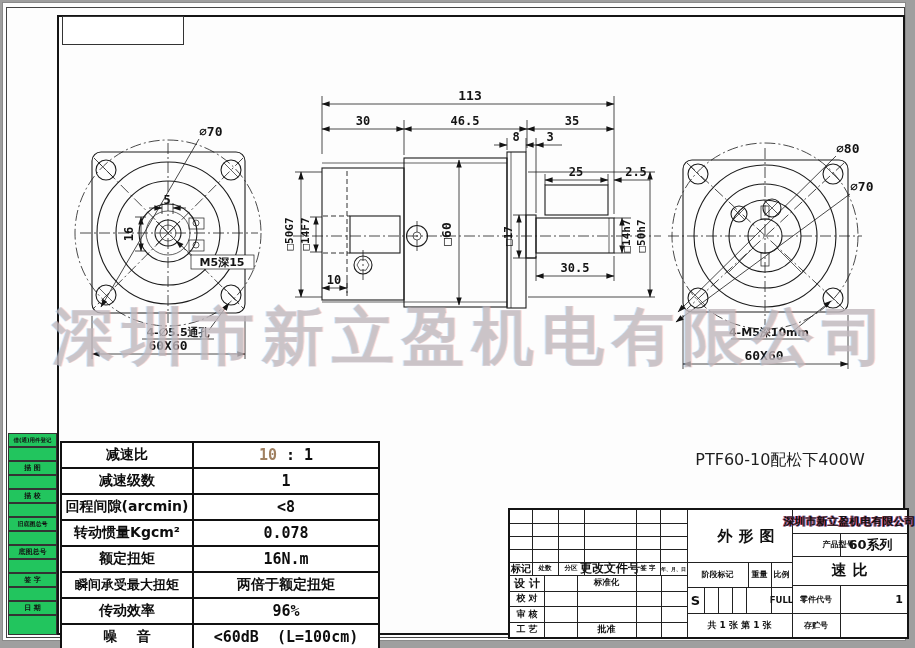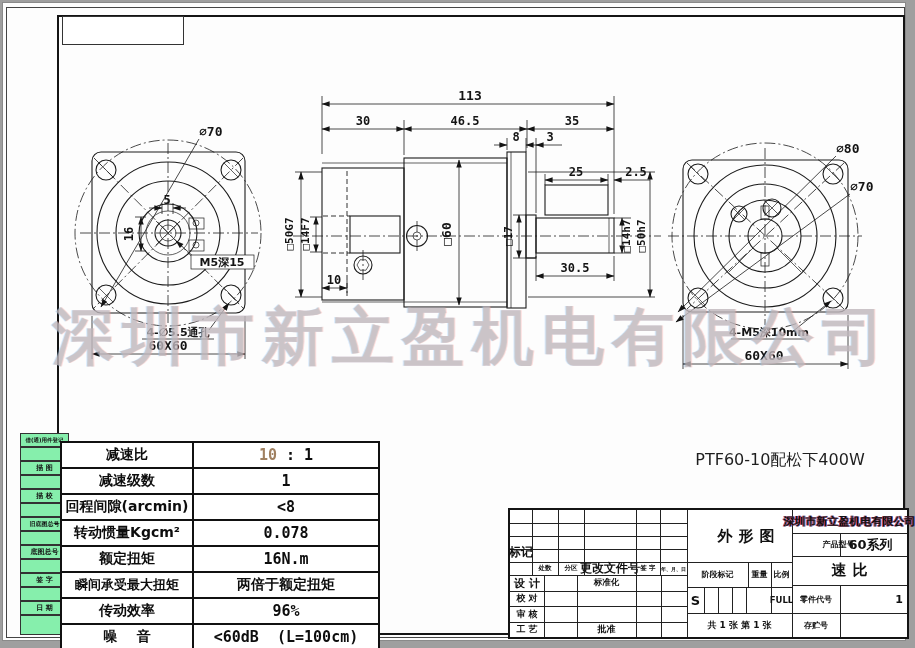--- a/index.html
+++ b/index.html
@@ -13,23 +13,23 @@
   .t{stroke-width:0.7;}
   .cl{stroke-dasharray:11 3 2 3;stroke-width:0.8;}
   .hd{stroke-dasharray:5 3;stroke-width:0.9;}
   .dm{stroke:#1c1c1c;stroke-width:0.8;fill:none;}
   svg text{fill:#141414;}
   .dt{font:700 12px "DejaVu Sans Mono","Liberation Mono",monospace;}
   .dt2{font:700 13px "DejaVu Sans Mono","Liberation Mono",monospace;}
   .dts{font:700 11px "DejaVu Sans Mono","Liberation Mono",monospace;}
   .ct{font:700 11px "DejaVu Sans",sans-serif;}
   
-  .lsc{position:absolute;left:20px;width:49px;height:14px;border:1px solid #333;box-sizing:border-box;
+  .lsc{position:absolute;left:8px;width:49px;height:14px;border:1px solid #333;box-sizing:border-box;
        display:flex;align-items:center;justify-content:center;font-size:6px;font-weight:700;color:#111;
-       background:#86efac;white-space:nowrap;overflow:hidden;}
+       background:#22c55e;white-space:nowrap;overflow:hidden;}
   
   table.spec{position:absolute;left:60px;top:441px;width:318px;height:193px;border-collapse:collapse;table-layout:fixed;background:#fff;}
   table.spec td{border:2px solid #111;text-align:center;vertical-align:middle;padding:0;height:24px;overflow:hidden;}
   td.sl{font-weight:700;font-size:14px;color:#0d0d0d;white-space:pre;}
   td.sv{font:700 15px "DejaVu Sans Mono","Liberation Mono",monospace;color:#0d0d0d;white-space:pre;}
   .rnum{color:#a08060;}
   
   .tb{position:absolute;left:508px;top:508px;width:397px;height:127px;border:2px solid #141414;box-sizing:content-box;background:#fff;}
   .tb .hl{position:absolute;height:1px;background:#222;}
   .tb .vl{position:absolute;width:1px;background:#222;}
@@ -341,21 +341,21 @@
     <div class="vl" style="left:222px;top:77px;height:26px;"></div>
     <div class="vl" style="left:236px;top:77px;height:26px;"></div>
 
     <div class="hl" style="left:282px;top:23px;width:115px;"></div>
     <div class="hl" style="left:282px;top:46px;width:115px;"></div>
     <div class="hl" style="left:282px;top:75px;width:115px;"></div>
     <div class="hl" style="left:282px;top:103px;width:115px;"></div>
     <div class="vl" style="left:330px;top:23px;height:23px;"></div>
     <div class="vl" style="left:330px;top:75px;height:52px;"></div>
 
-    <div class="c" style="left:0;top:36px;width:22px;height:13px;font-size:12px;">标记</div>
+    <div class="c" style="left:0;top:52px;width:22px;height:13px;font-size:10px;">标记</div>
     <div class="c" style="left:22px;top:52px;width:26px;height:13px;font-size:6.5px;">处数</div>
     <div class="c" style="left:48px;top:52px;width:26px;height:13px;font-size:6.5px;">分区</div>
     <div class="c" style="left:74px;top:52px;width:52px;height:13px;font-size:12px;">更改文件号</div>
     <div class="c" style="left:126px;top:52px;width:24px;height:13px;font-size:6.5px;">签 字</div>
     <div class="c" style="left:150px;top:52px;width:27px;height:13px;font-size:5px;">年、月、日</div>
 
     <div class="c" style="left:0;top:65px;width:34px;height:16px;font-size:11px;">设 计</div>
     <div class="c" style="left:0;top:81px;width:34px;height:15px;font-size:9px;">校 对</div>
     <div class="c" style="left:0;top:96px;width:34px;height:16px;font-size:9px;">审 核</div>
     <div class="c" style="left:0;top:112px;width:34px;height:15px;font-size:9px;">工 艺</div>

